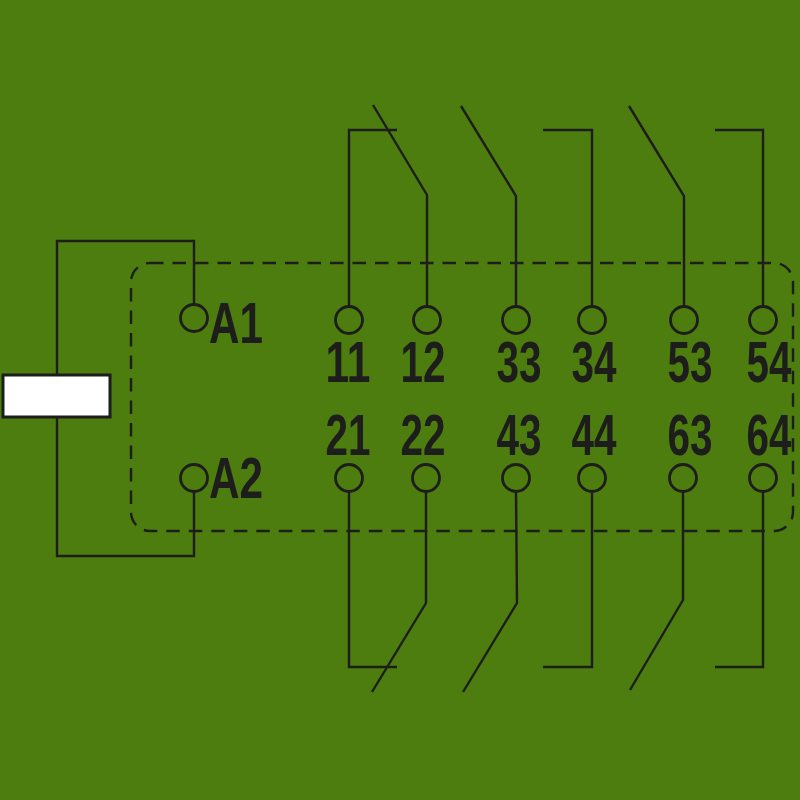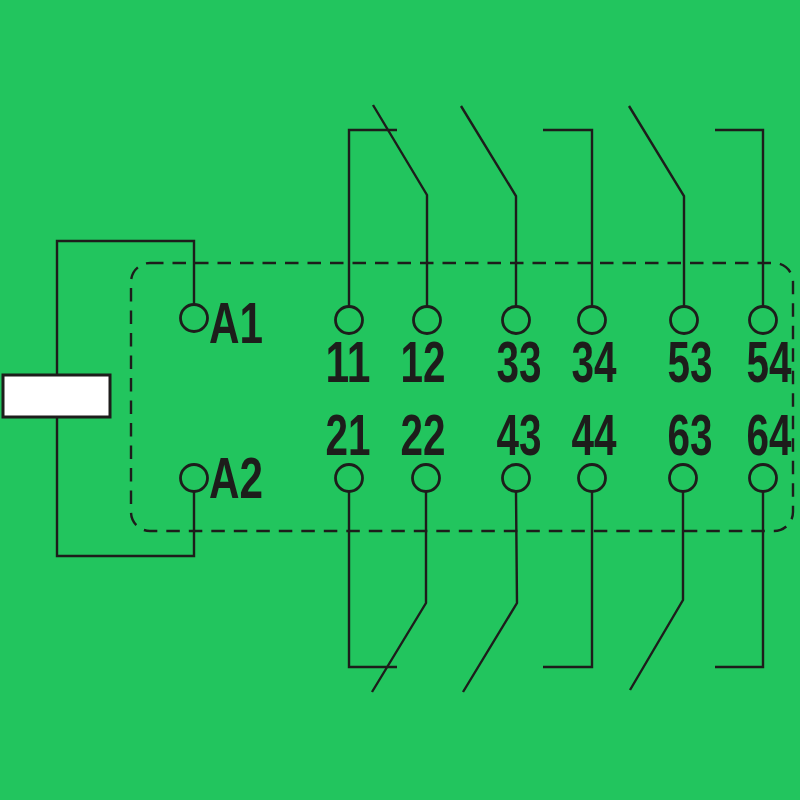--- a/index.html
+++ b/index.html
@@ -3,21 +3,21 @@
 <meta charset="utf-8">
 <style>
   html, body {
     margin: 0;
     padding: 0;
     background: #ffffff;
   }
   .canvas {
     width: 800px;
     height: 800px;
-    background: #22c55e;
+    background: #4d7c0f;
     position: relative;
     overflow: hidden;
   }
   svg { display: block; }
   .lbl {
     font-family: "Liberation Sans", sans-serif;
     font-weight: bold;
     font-size: 58px;
     fill: #1d1d1b;
   }

